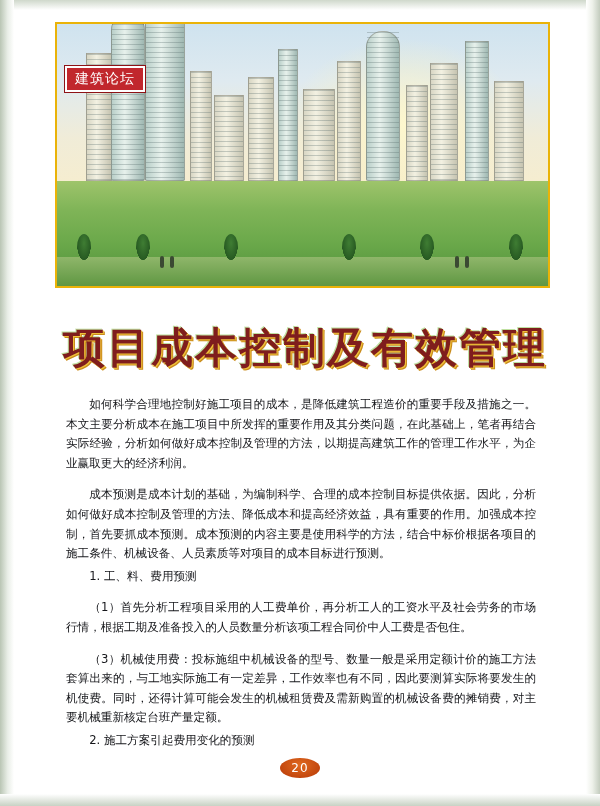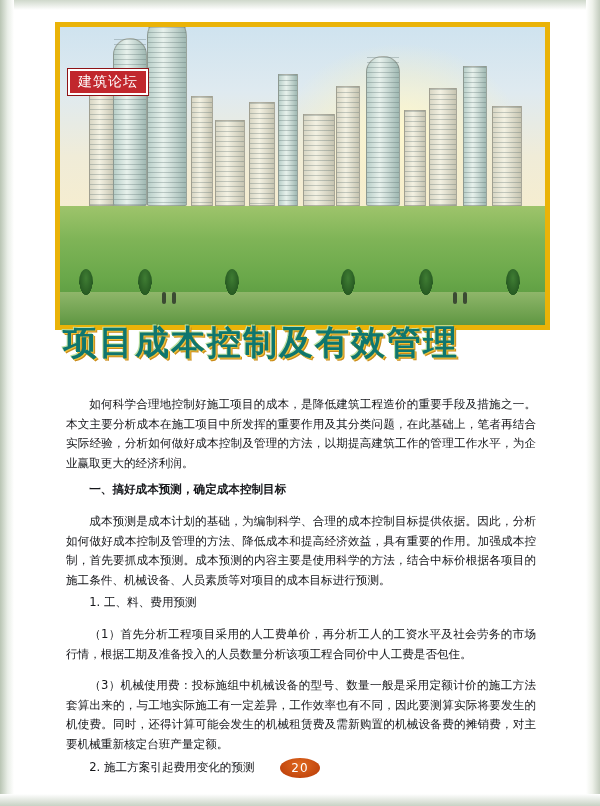--- a/index.html
+++ b/index.html
@@ -46,23 +46,23 @@
     height: 12px;
     background: linear-gradient(to top, #c8d2c4, #ffffff);
   }
 
   
   .photo {
     position: absolute;
     left: 55px;
     top: 22px;
     width: 495px;
-    height: 308px;
+    height: 266px;
     overflow: hidden;
-    border: 5px solid #eab308;
+    border: 2px solid #eab308;
     box-sizing: border-box;
   }
   .sky {
     position: absolute;
     left: 0; top: 0; width: 100%; height: 62%;
     background: linear-gradient(to bottom, #cfe3ef 0%, #dfeaf0 35%, #f0ecd8 70%, #f6edcf 100%);
   }
   .sun-glow {
     position: absolute;
     right: 6%;
@@ -137,25 +137,25 @@
     position: absolute;
     left: 55px;
     top: 318px;
     width: 495px;
     height: 52px;
   }
   .title-main {
     position: absolute;
     left: 8px;
     top: 2px;
-    font-size: 34px;
+    font-size: 42px;
     letter-spacing: 2px;
     font-family: "DejaVu Sans", sans-serif;
     font-weight: bold;
-    color: #0f766e;
+    color: #7f1d1d;
     text-shadow:
       1px 1px 0 #f0c23a,
       2px 2px 0 #c98b1c,
       -1px -1px 0 #bfe0a0;
   }
   .title-accent {
     position: absolute;
     right: 10px;
     top: 0px;
     font-size: 36px;
@@ -288,21 +288,20 @@
 
     <div class="banner">建筑论坛</div>
   </div>
 
   <div class="title-wrap">
     <span class="title-main">项目成本控制及有效管理</span>
   </div>
 
   <div class="body-text" id="article-body">
       <p class="">如何科学合理地控制好施工项目的成本，是降低建筑工程造价的重要手段及措施之一。本文主要分析成本在施工项目中所发挥的重要作用及其分类问题，在此基础上，笔者再结合实际经验，分析如何做好成本控制及管理的方法，以期提高建筑工作的管理工作水平，为企业赢取更大的经济利润。</p>
-      <p class="head">一、搞好成本预测，确定成本控制目标</p>
       <p class="">成本预测是成本计划的基础，为编制科学、合理的成本控制目标提供依据。因此，分析如何做好成本控制及管理的方法、降低成本和提高经济效益，具有重要的作用。加强成本控制，首先要抓成本预测。成本预测的内容主要是使用科学的方法，结合中标价根据各项目的施工条件、机械设备、人员素质等对项目的成本目标进行预测。</p>
       <p class="sub">1. 工、料、费用预测</p>
       <p class="">（1）首先分析工程项目采用的人工费单价，再分析工人的工资水平及社会劳务的市场行情，根据工期及准备投入的人员数量分析该项工程合同价中人工费是否包住。</p>
       <p class="">（3）机械使用费：投标施组中机械设备的型号、数量一般是采用定额计价的施工方法套算出来的，与工地实际施工有一定差异，工作效率也有不同，因此要测算实际将要发生的机使费。同时，还得计算可能会发生的机械租赁费及需新购置的机械设备费的摊销费，对主要机械重新核定台班产量定额。</p>
       <p class="sub">2. 施工方案引起费用变化的预测</p>
     </div>
 
   <div class="folio">20</div>
 
 </div>

